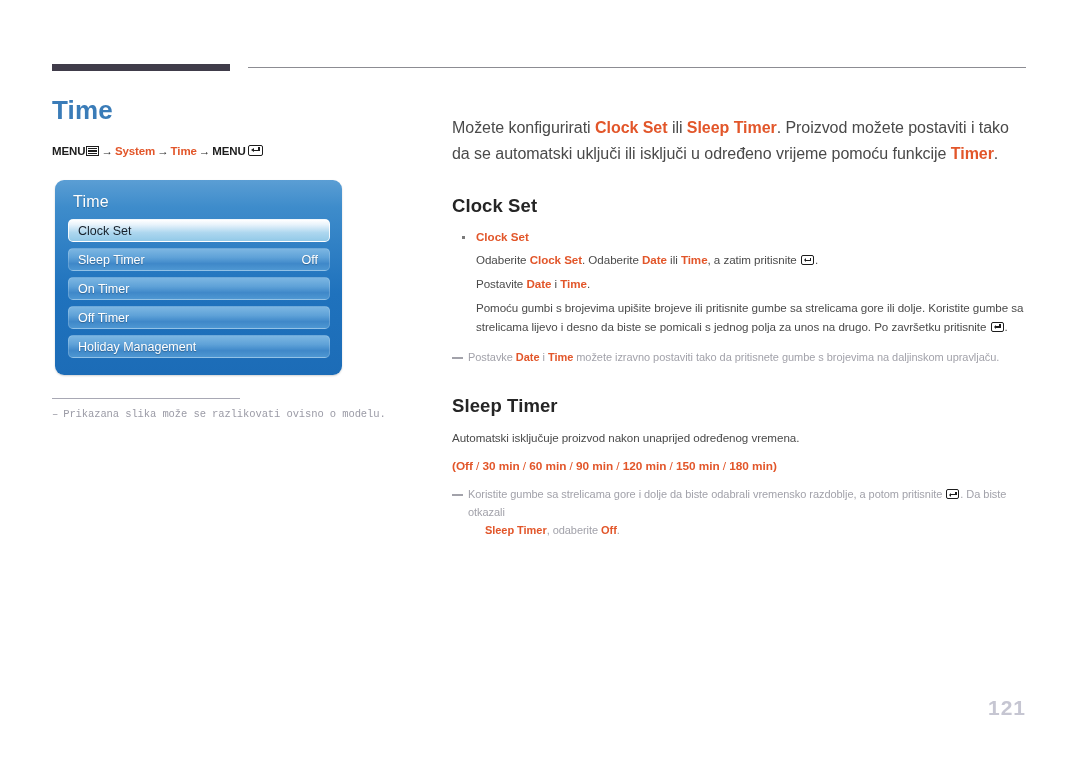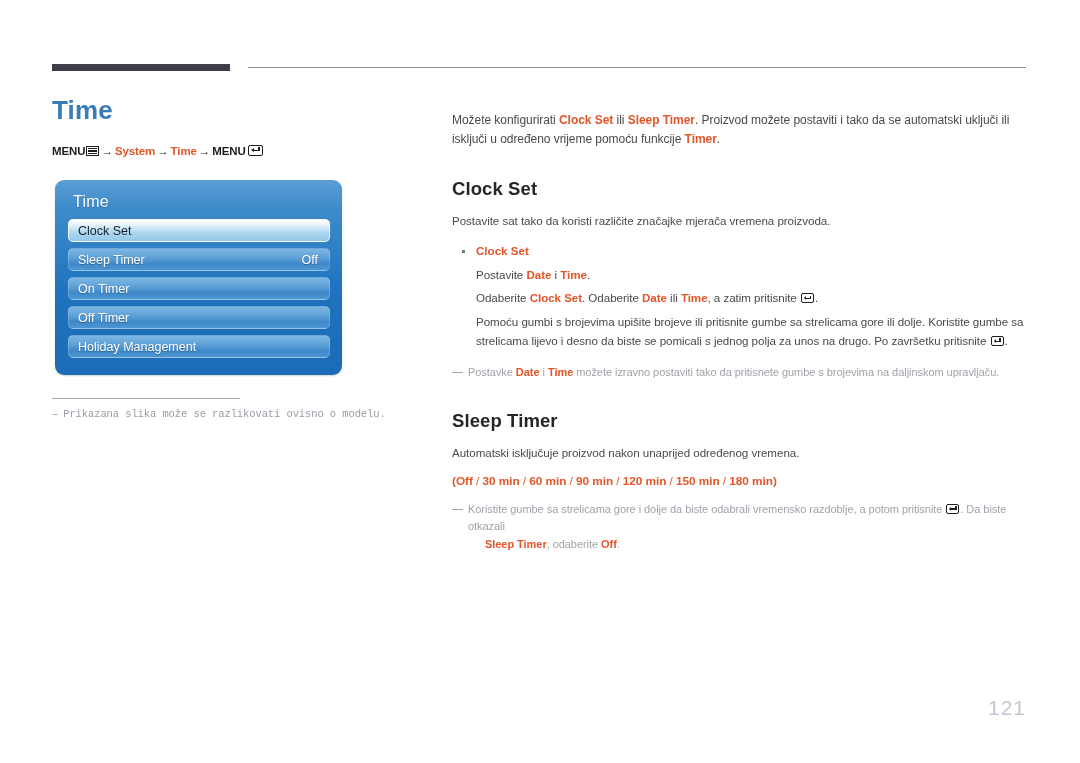--- a/index.html
+++ b/index.html
@@ -199,21 +199,21 @@
   .osd-note .dash { margin-right: 5px; }
 
   
   .right-col {
     position: absolute;
     left: 452px;
     top: 99px;
     width: 574px;
   }
   .intro {
-    font-size: 12px;
+    font-size: 16px;
     line-height: 1.62;
     color: #4a4a4a;
     letter-spacing: -0.05px;
   }
   .or { color: #e2562a; font-weight: bold; }
   .sec-heading {
     font-size: 18.5px;
     font-weight: bold;
     color: #252525;
     letter-spacing: 0.1px;
@@ -279,21 +279,21 @@
   .options .slash { color: #e2562a; font-weight: normal; }
 
   
   .page-num {
     position: absolute;
     right: 54px;
     bottom: 43px;
     font-size: 21px;
     color: #c6c6d2;
     letter-spacing: 1px;
-    font-weight: normal;
+    font-weight: bold;
   }
 </style>
 </head>
 <body>
 
 <div class="rule-bar"></div>
 <div class="rule-line"></div>
 
 <div class="left-col">
   <h1 class="page-title">Time</h1>
@@ -333,30 +333,29 @@
   <div class="osd-note">
     <span class="dash">–</span><span>Prikazana slika može se razlikovati ovisno o modelu.</span>
   </div>
 </div>
 
 <div class="right-col">
 
   <p class="intro"><span>Možete konfigurirati </span><span class="or">Clock Set</span><span> ili </span><span class="or">Sleep Timer</span><span>. Proizvod možete postaviti i tako da se automatski uključi ili isključi u određeno vrijeme pomoću funkcije </span><span class="or">Timer</span><span>.</span></p>
 
   <h2 class="sec-heading">Clock Set</h2>
-  <p class="sec-sub">Postavite sat tako da koristi različite značajke mjerača vremena proizvoda.</p>
 
   <div class="bullet-block">
     <div class="bullet-head">
       <span class="dot"></span><span>Clock Set</span>
     </div>
     <div class="bullet-lines">
+      <p><span>Odaberite </span><span class="or">Clock Set</span><span>. Odaberite </span><span class="or">Date</span><span> ili </span><span class="or">Time</span><span>, a zatim pritisnite </span><span class="icon-enter icon-enter-sm"><span class="arm"></span><span class="bar"></span><span class="head"></span></span><span>.</span></p>
+
       <p><span>Postavite </span><span class="or">Date</span><span> i </span><span class="or">Time</span><span>.</span></p>
-
-      <p><span>Odaberite </span><span class="or">Clock Set</span><span>. Odaberite </span><span class="or">Date</span><span> ili </span><span class="or">Time</span><span>, a zatim pritisnite </span><span class="icon-enter icon-enter-sm"><span class="arm"></span><span class="bar"></span><span class="head"></span></span><span>.</span></p>
 
       <p><span>Pomoću gumbi s brojevima upišite brojeve ili pritisnite gumbe sa strelicama gore ili dolje. Koristite gumbe sa strelicama lijevo i desno da biste se pomicali s jednog polja za unos na drugo. Po završetku pritisnite </span><span class="icon-enter icon-enter-sm"><span class="arm"></span><span class="bar"></span><span class="head"></span></span><span>.</span></p>
     </div>
   </div>
 
   <div class="note">
     <span class="ndash"></span><span>Postavke </span><span class="or">Date</span><span> i </span><span class="or">Time</span><span> možete izravno postaviti tako da pritisnete gumbe s brojevima na daljinskom upravljaču.</span>
   </div>
 
   <h2 class="sec-heading">Sleep Timer</h2>

